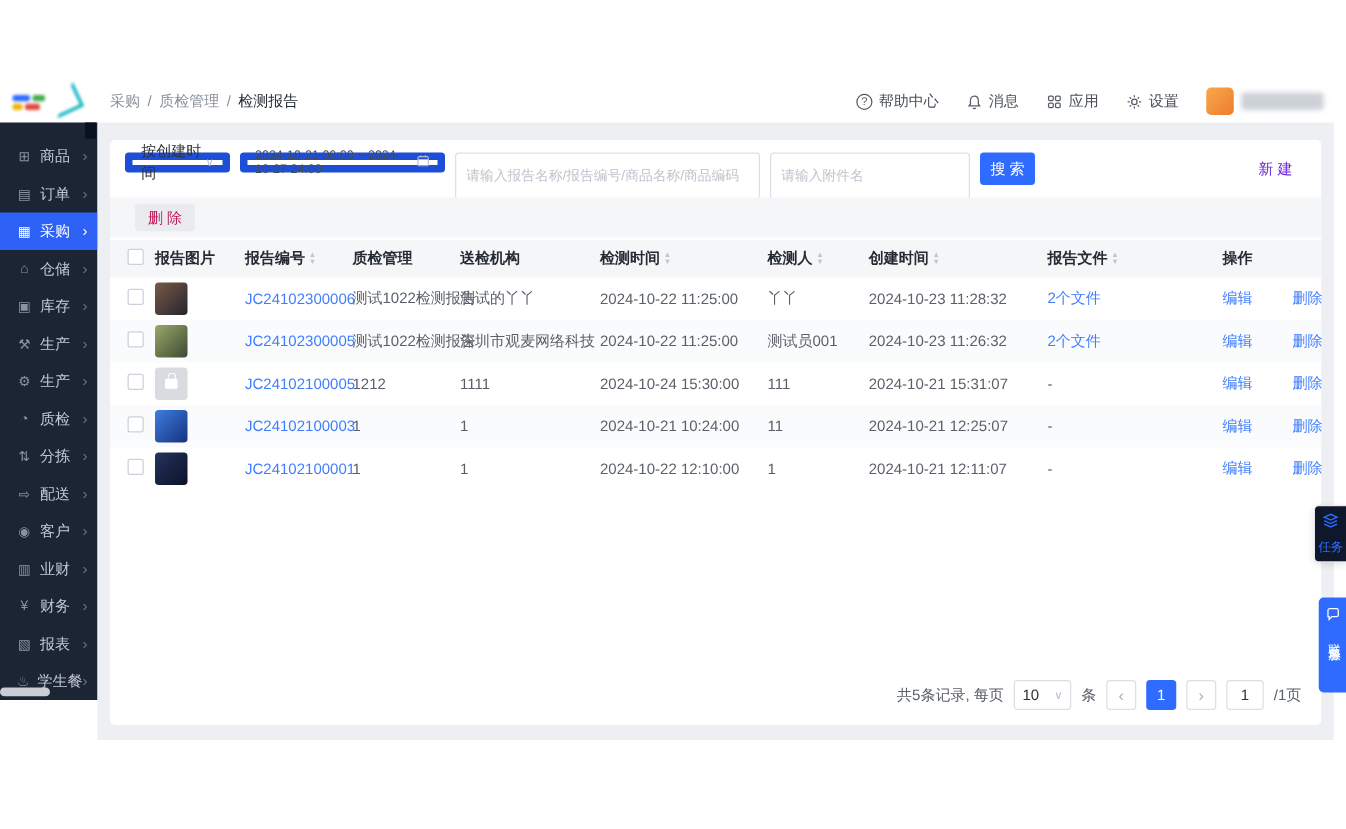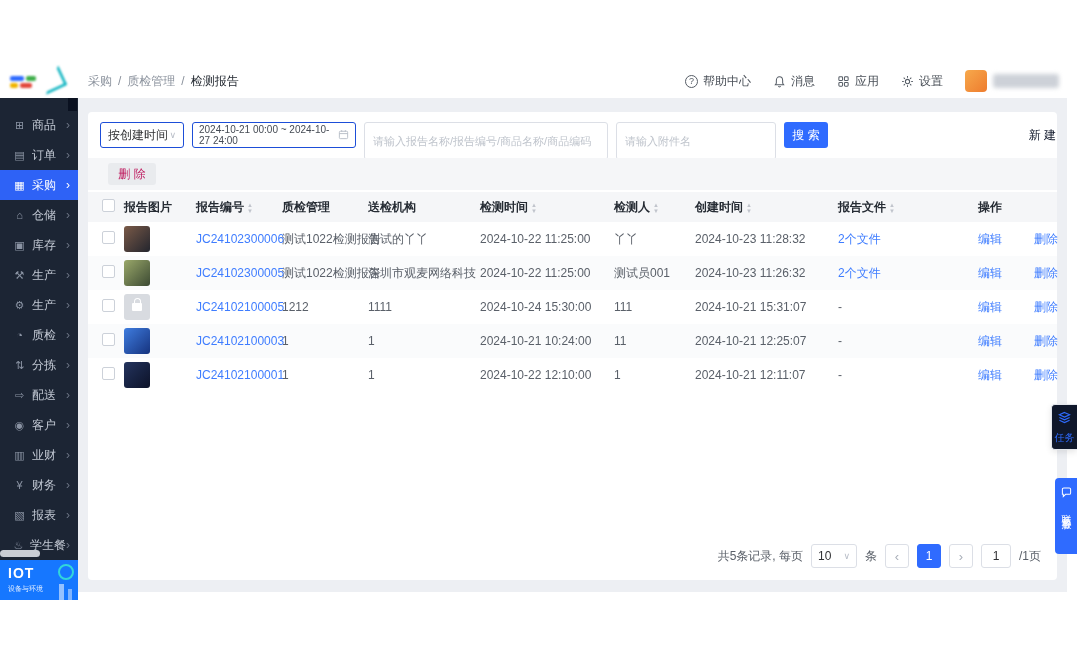--- a/index.html
+++ b/index.html
@@ -42,30 +42,30 @@
   .iot-sub{position:absolute;left:8px;top:24px;font-size:7px;opacity:.9}
   .iot-c1{position:absolute;right:4px;top:4px;width:16px;height:16px;border:2px solid #35e0d6;border-radius:50%;opacity:.9}
   .iot-b1{position:absolute;right:14px;bottom:0;width:5px;height:16px;background:rgba(255,255,255,.55)}
   .iot-b2{position:absolute;right:6px;bottom:0;width:4px;height:11px;background:rgba(255,255,255,.45)}
 
   
   .main{position:absolute;left:78px;top:98px;width:989px;height:494px;background:#edeff3}
   .card{position:absolute;left:10px;top:14px;width:969px;height:468px;background:#fff;border-radius:4px}
 
   
-  .f-box{position:absolute;top:10px;height:26px;border:1px solid #1d4ed8;border-radius:3px;display:flex;align-items:center;justify-content:space-between;background:#fff}
+  .f-box{position:absolute;top:10px;height:16px;border:6px solid #1d4ed8;border-radius:3px;display:flex;align-items:center;justify-content:space-between;background:#fff}
   .f-select{left:12px;width:84px;padding:0 7px;font-size:12px;color:#303133;cursor:pointer}
   .f-caret{color:#b6bcc6;font-size:9px}
   .f-date{left:104px;width:164px;padding:0 6px;font-size:10px;color:#454b54;cursor:pointer}
   .f-input{position:absolute;top:10px;height:38px;border:1px solid #dcdfe6;border-radius:3px;font-size:11px;padding:0 8px;color:#303133;outline:none}
   .f-input::placeholder{color:#bfc4cc}
   .f-kw{left:276px;width:244px}
   .f-att{left:528px;width:160px}
   .f-search{position:absolute;left:696px;top:10px;width:44px;height:26px;background:#2f6bff;color:#fff;border:none;border-radius:3px;font-size:12px;cursor:pointer}
-  .f-new{position:absolute;right:1px;top:15px;font-size:12px;color:#0f172a;cursor:pointer}
+  .f-new{position:absolute;right:23px;top:15px;font-size:12px;color:#6d28d9;cursor:pointer}
 
   
   .tb{position:absolute;left:0;top:46px;width:100%;height:32px;background:#f5f6f8;display:flex;align-items:center;padding-left:20px}
   .btn-del{width:48px;height:22px;background:#e9ebee;color:#be185d;font-size:12px;border:none;border-radius:3px;cursor:not-allowed}
 
   
   .thead{position:absolute;left:0;top:80px;width:100%;height:30px;background:#f5f6f8;font-size:12px;color:#252b33;font-weight:700}
   .cell{position:absolute;top:50%;transform:translateY(-50%);white-space:nowrap}
   .c-check{left:14px}.c-img{left:36px}.c-no{left:108px}.c-name{left:194px}.c-org{left:280px}
   .c-ttime{left:392px}.c-tester{left:526px}.c-ctime{left:607px}.c-file{left:750px}.c-op{left:890px}
@@ -229,27 +229,20 @@
         </div>
       <div class="s-item">
           <span class="s-ico">♨</span>
           <span class="s-label">学生餐</span>
           <span class="s-chev">›</span>
         </div>
     </div>
     <div class="sb-bar"></div>
   </aside>
 
-  <div class="iot">
-    <span class="iot-c1"></span>
-    <span class="iot-b1"></span>
-    <span class="iot-b2"></span>
-    <div class="iot-title">IOT</div>
-    <div class="iot-sub">设备与环境</div>
-  </div>
 
   <main class="main">
     <div class="card">
 
       <div class="f-box f-select">
         <span>按创建时间</span>
         <span class="f-caret">∨</span>
       </div>
       <div class="f-box f-date">
         <span>2024-10-21 00:00 ~ 2024-10-27 24:00</span>

